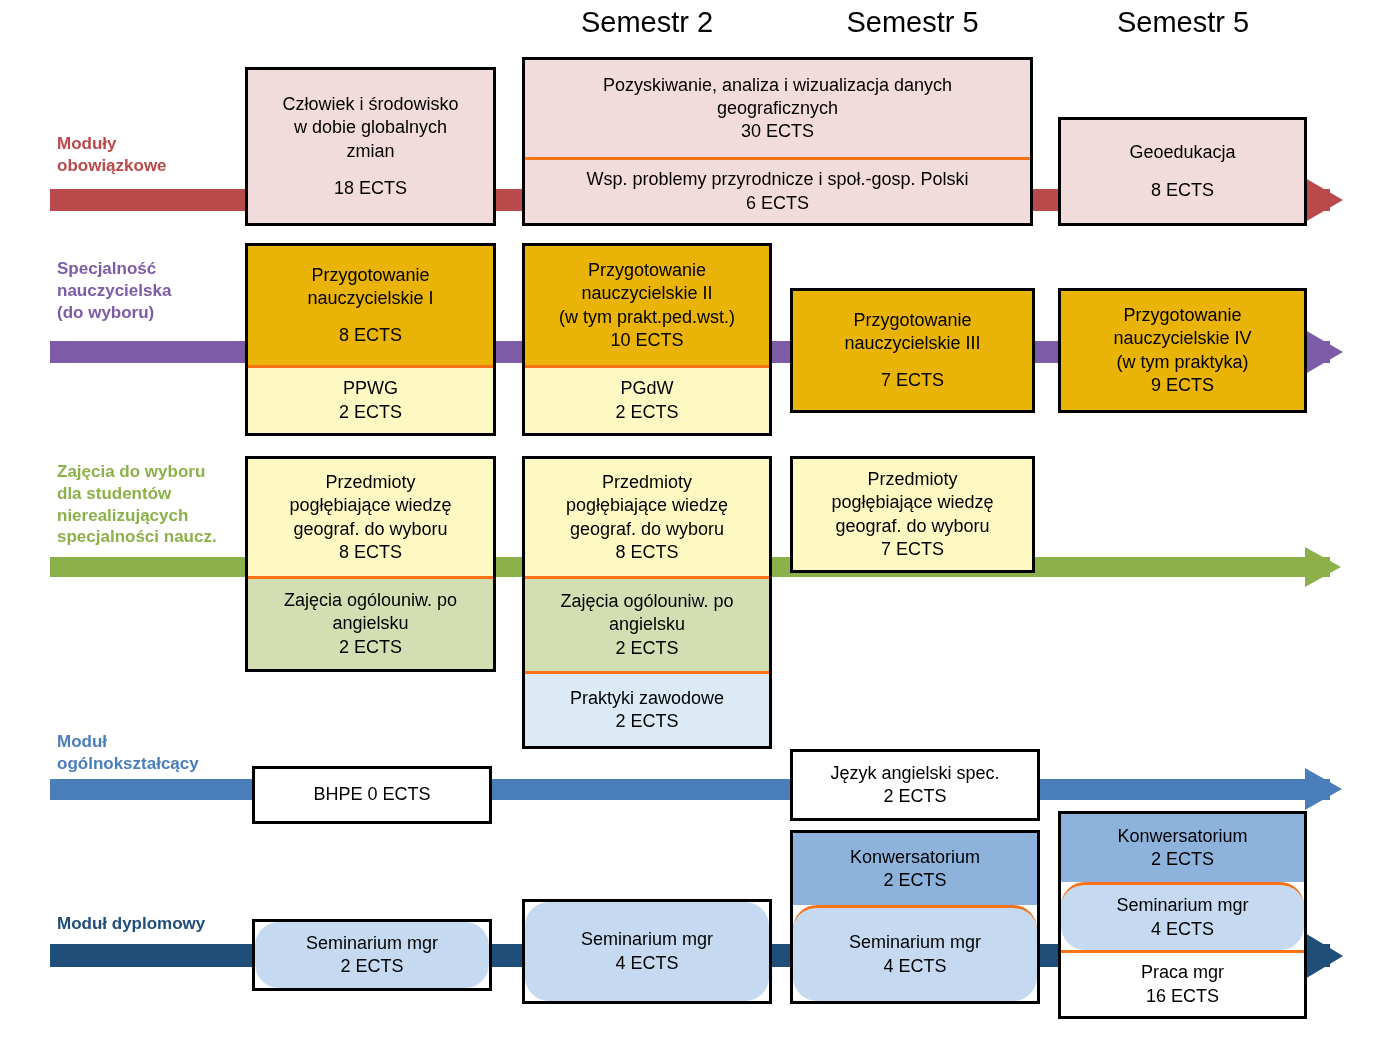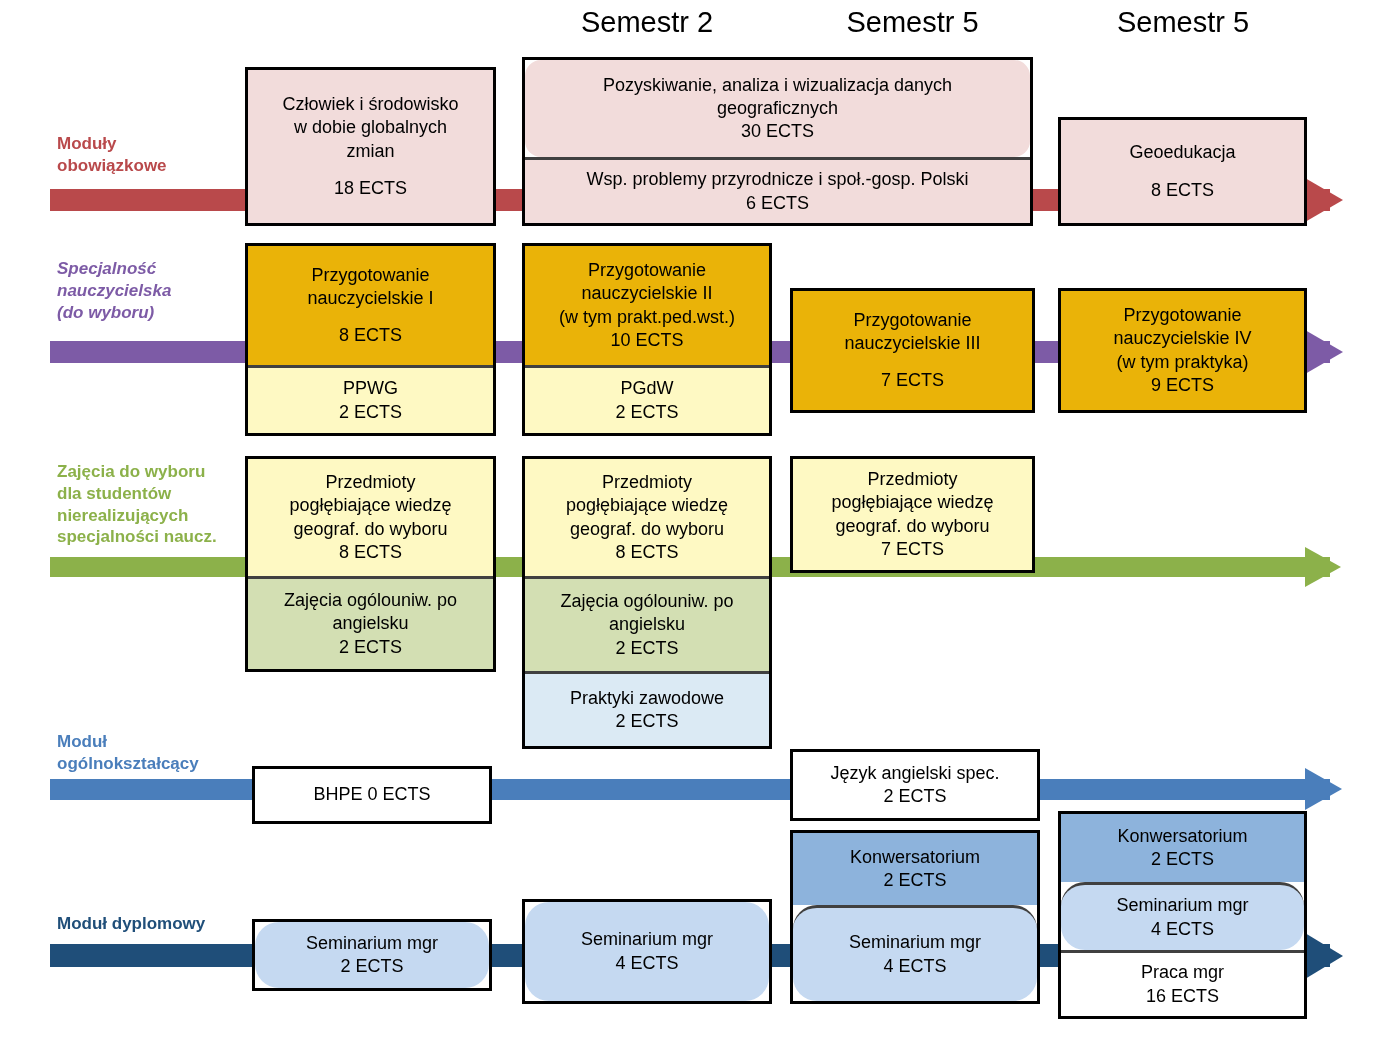--- a/index.html
+++ b/index.html
@@ -24,21 +24,21 @@
 
   
   .row-label{
     position:absolute;
     font-size:17px;
     font-weight:bold;
     line-height:1.28;
     text-align:left;
   }
   .lbl-red{color:#b9494b;}
-  .lbl-purple{color:#7d5ba6;font-style:italic;}
+  .lbl-purple{color:#7d5ba6;}
   .lbl-green{color:#8cb14a;}
   .lbl-blue{color:#4a7ebb;}
   .lbl-dblue{color:#1f4e79;}
 
   
   .bar{position:absolute;}
   .arrow{
     position:absolute;
     width:0;height:0;
     border-style:solid;
@@ -59,21 +59,21 @@
     display:flex;
     flex-direction:column;
     align-items:center;
     justify-content:center;
     text-align:center;
     font-size:18px;
     line-height:1.28;
     padding:2px 6px;
     white-space:pre-line;
   }
-  .cell + .cell{border-top:3px solid #404040;}
+  .cell + .cell{border-top:3px solid #f97316;}
 
   .c-pink{background:#f2dcdb;}
   .c-purple{background:#eab308;}
   .c-greenlt{background:#fef9c3;}
   .c-greenmd{background:#d3dfb3;}
   .c-bluelt{background:#dbeaf4;}
   .c-blue{background:#c5d9f1;border-radius:24px;}
   .c-bluemd{background:#8db3dc;}
   .c-white{background:#ffffff;}
 
@@ -100,21 +100,21 @@
     <div class="cell c-pink" style="flex:1;">
       <span class="ttl">Człowiek i środowisko
 w dobie globalnych
 zmian</span>
       <span class="gap"></span>
       <span class="ects">18 ECTS</span>
     </div>
   </div>
 
   <div class="box" style="left:522px;top:57px;width:511px;height:169px;">
-    <div class="cell c-pink" style="height:97px;border-radius:16px;">
+    <div class="cell c-pink" style="height:97px;">
       <span class="ttl">Pozyskiwanie, analiza i wizualizacja danych
 geograficznych</span>
       <span class="ects">30 ECTS</span>
     </div>
     <div class="cell c-pink" style="flex:1;">
       <span class="ttl">Wsp. problemy przyrodnicze i społ.-gosp. Polski</span>
       <span class="ects">6 ECTS</span>
     </div>
   </div>
 

